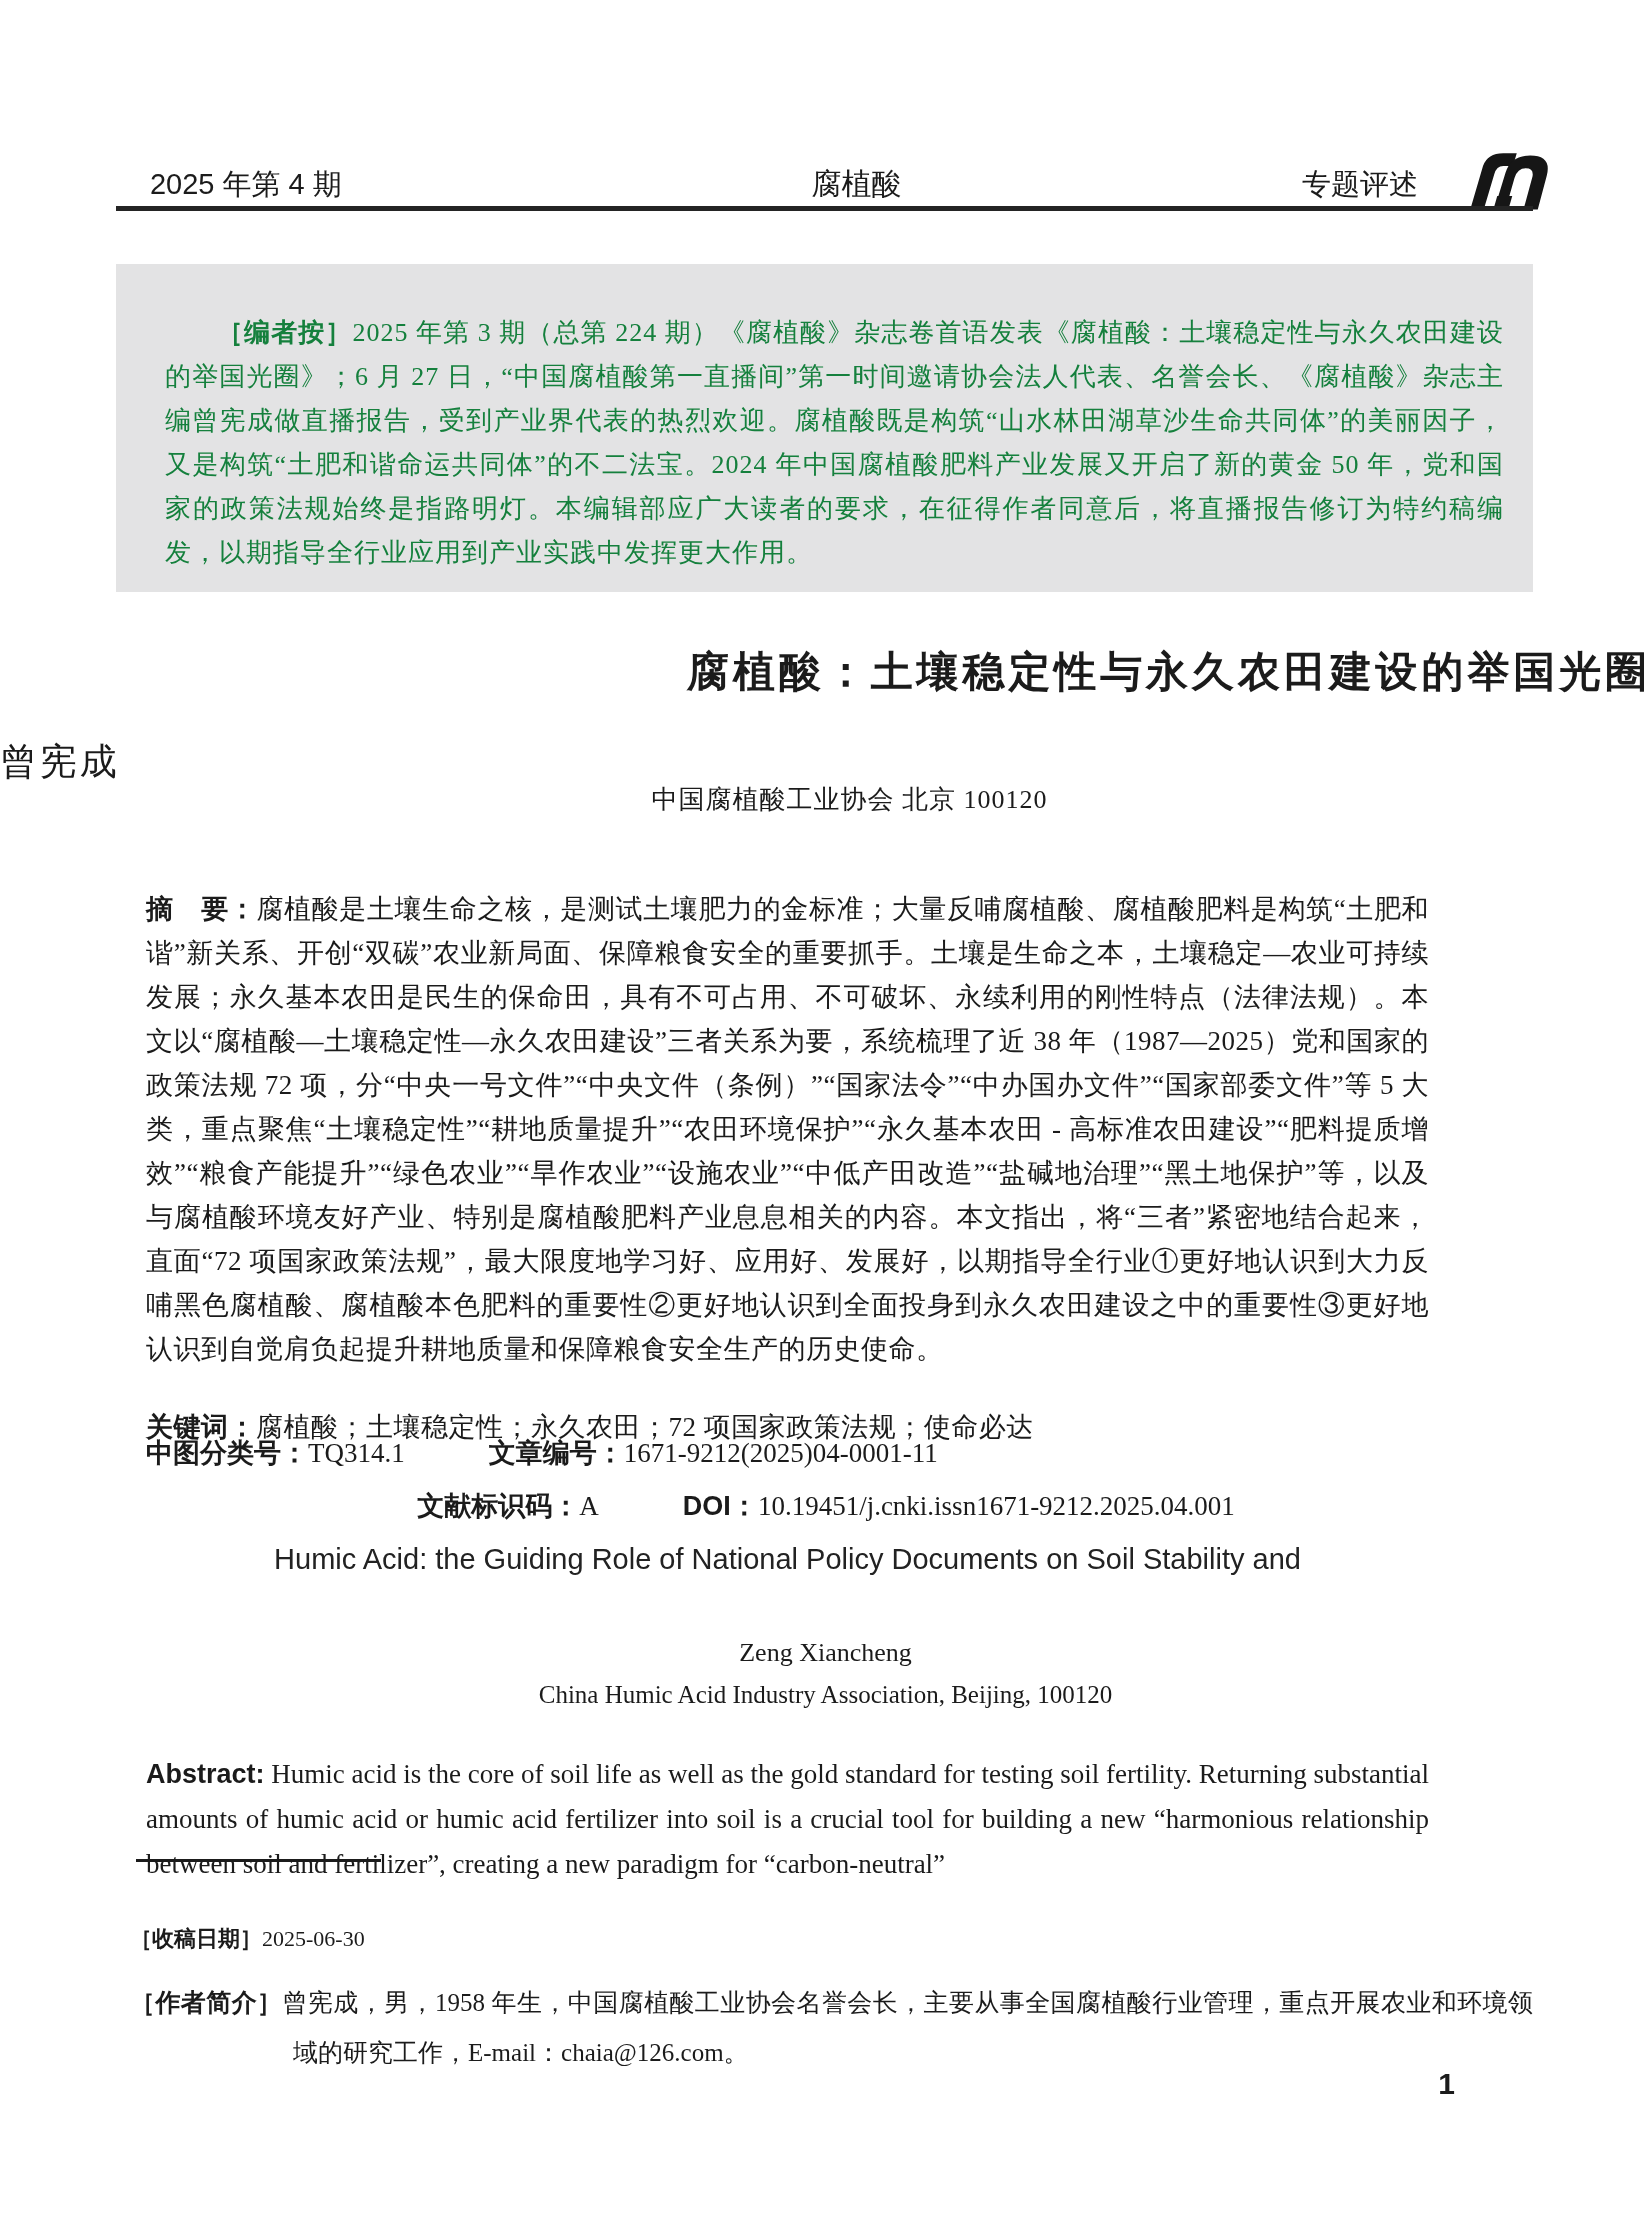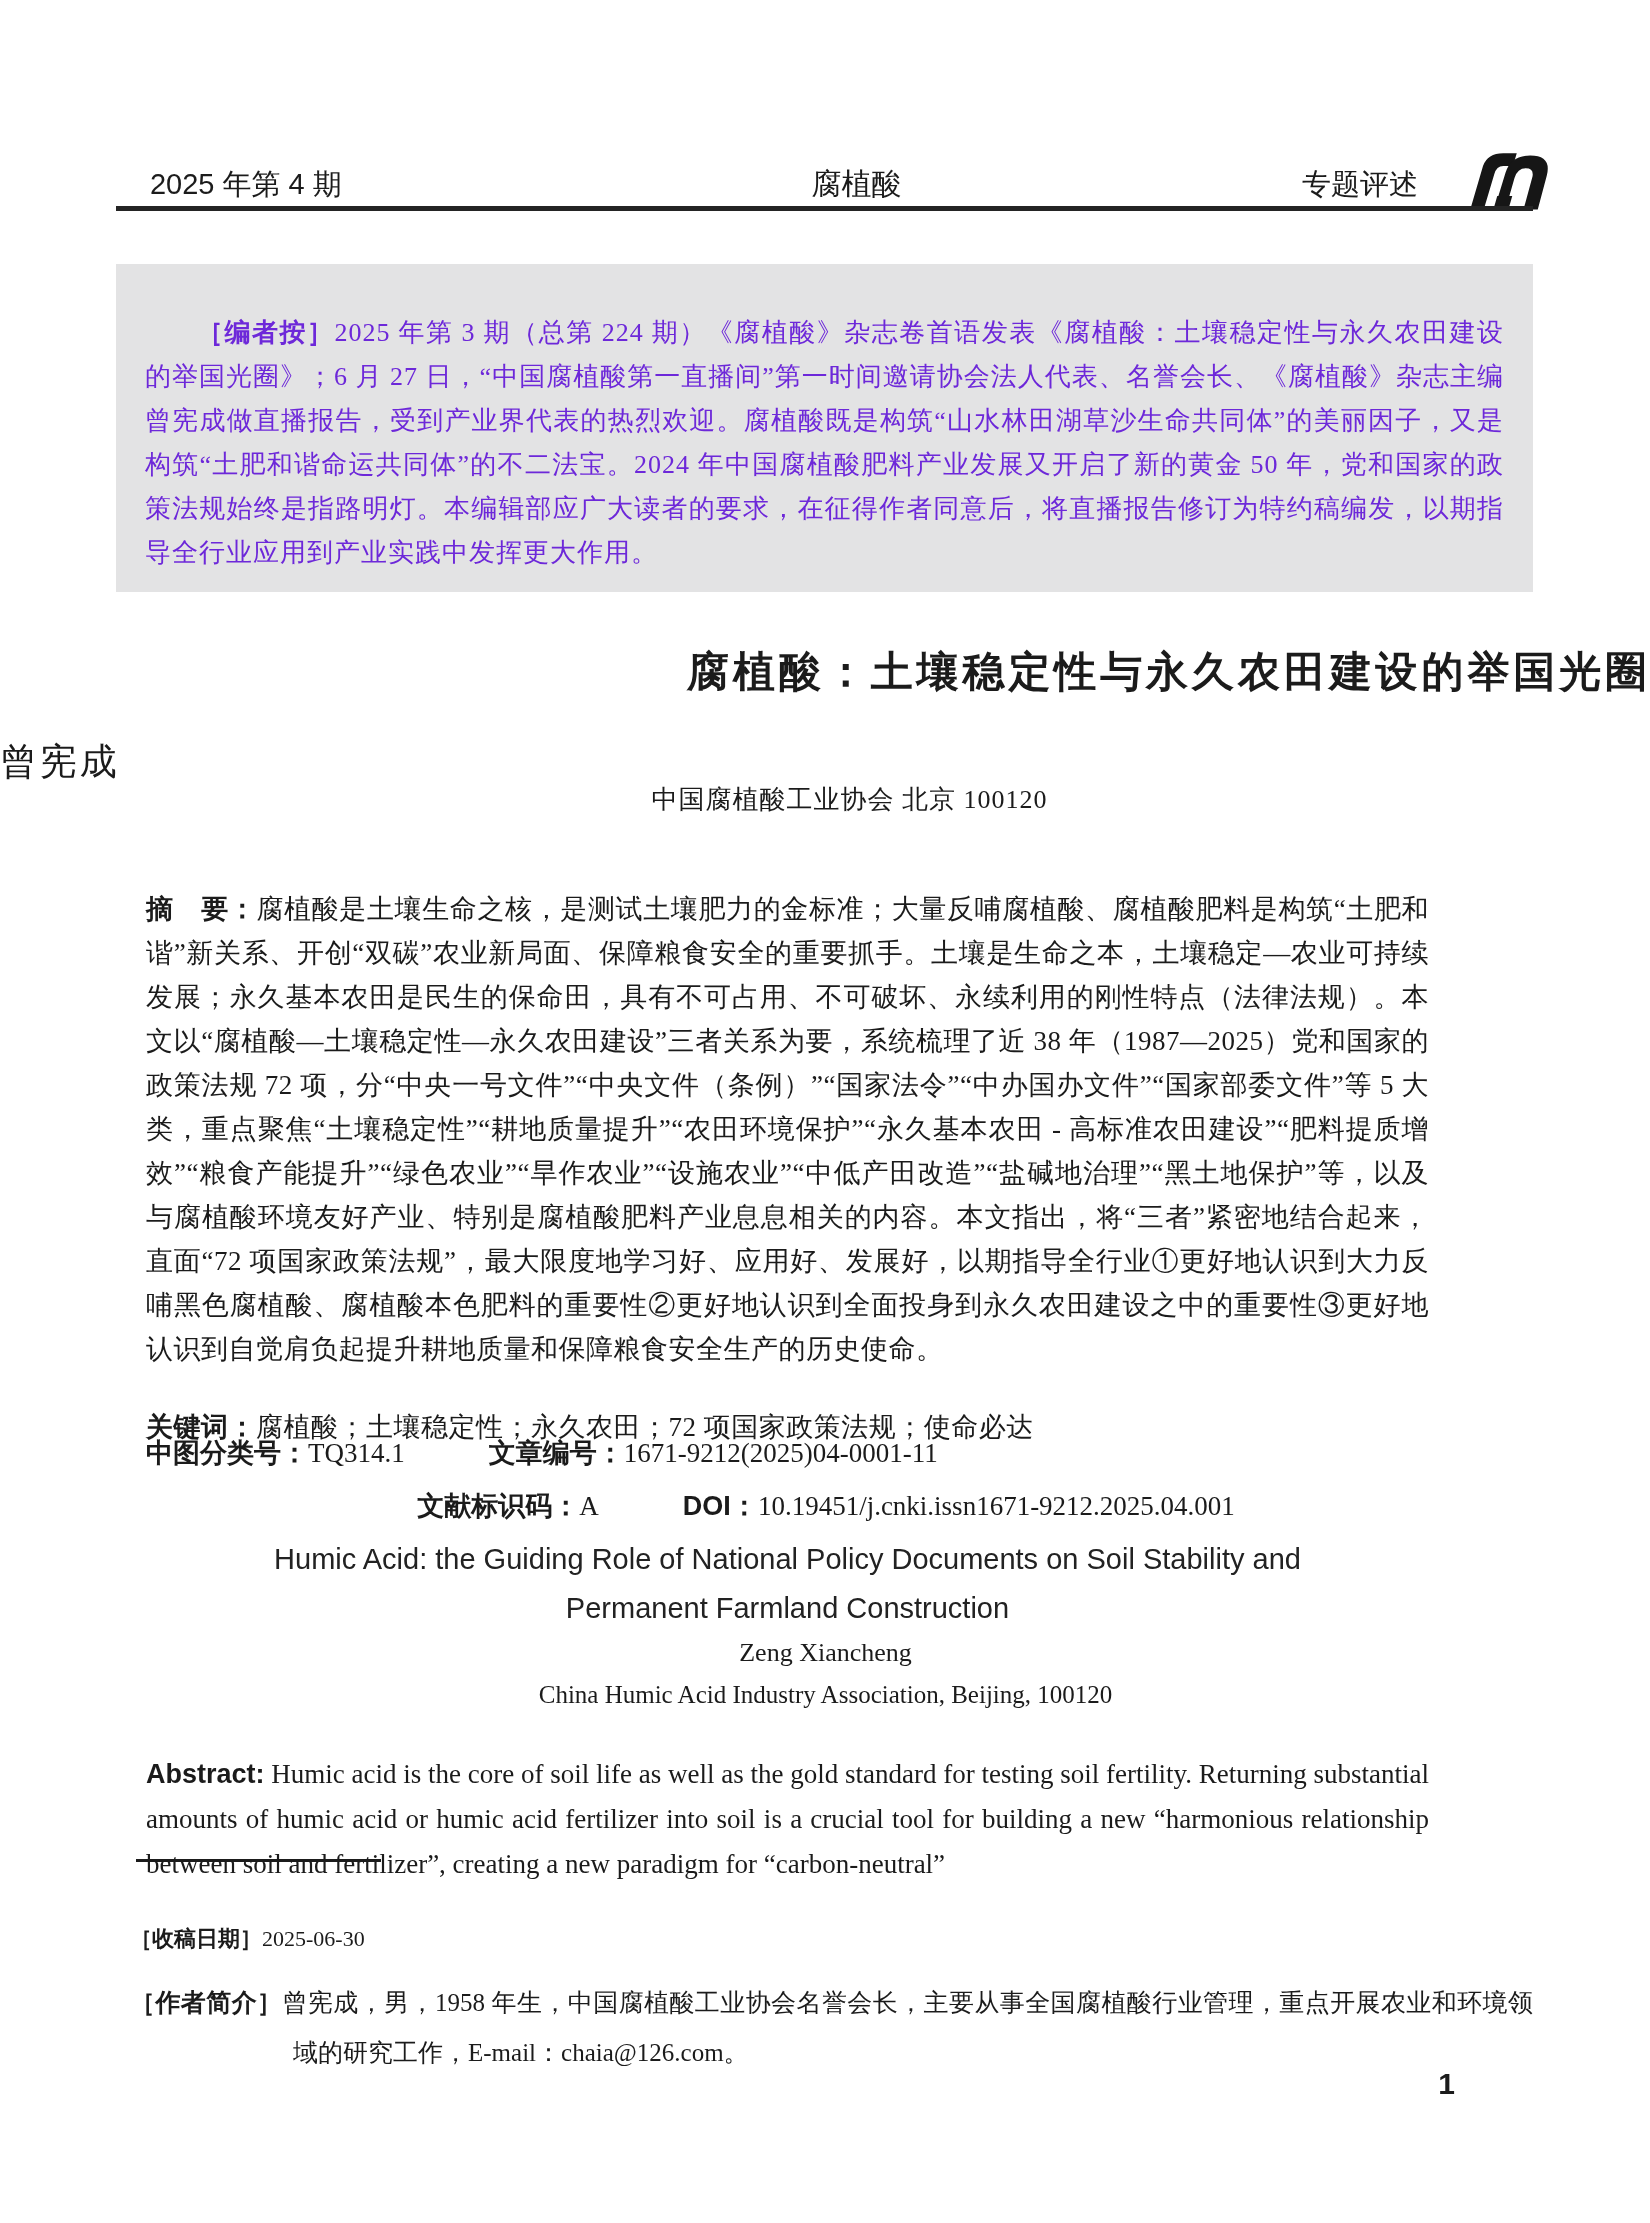--- a/index.html
+++ b/index.html
@@ -18,21 +18,21 @@
   .header-logo{position:absolute;right:0;bottom:0;width:101px;height:60px;}
   .header-rule{position:absolute;top:206px;left:116px;width:1417px;height:4.9px;background:#242424;}
 
   
   .editor-box{
     position:absolute;top:264px;left:116px;width:1417px;height:328px;
     background:#e3e3e4;box-sizing:border-box;padding:21.3px 29px 0 29px;
   }
   .editor-par{
     font-size:26px;line-height:44px;text-align:justify;text-indent:2em;
-    letter-spacing:1px;color:#6d28d9;
+    letter-spacing:1px;color:#15803d;margin-left:20px;
   }
   .editor-par b{font-weight:700;}
 
   
   .cn-title{
     position:absolute;top:644px;left:0;width:100%;text-align:right;
     font-family:"Liberation Sans", sans-serif;font-weight:700;font-size:42px;letter-spacing:3.9px;
   }
   .cn-author{position:absolute;top:737px;left:0;width:100%;text-align:left;font-size:37px;letter-spacing:2.9px;}
   .cn-affil{position:absolute;top:782px;left:0;width:100%;text-align:center;font-size:26px;letter-spacing:1px;margin-left:24px;}
@@ -104,21 +104,20 @@
   <span class="meta-cell-left"><b class="inline-label">中图分类号：</b><span>TQ314.1</span></span>
   <span><b class="inline-label">文章编号：</b><span>1671-9212(2025)04-0001-11</span></span>
 </div>
 <div class="meta-row-2">
   <span class="meta-cell-left"><b class="inline-label">文献标识码：</b><span>A</span></span>
   <span><b class="inline-label">DOI：</b><span>10.19451/j.cnki.issn1671-9212.2025.04.001</span></span>
 </div>
 
 <div class="en-title">
   <div>Humic Acid: the Guiding Role of National Policy Documents on Soil Stability and</div>
-  <div>Permanent Farmland Construction</div>
 </div>
 <div class="en-author">Zeng Xiancheng</div>
 <div class="en-affil">China Humic Acid Industry Association, Beijing, 100120</div>
 <p class="en-abstract"><b class="inline-label">Abstract:</b><span> Humic acid is the core of soil life as well as the gold standard for testing soil fertility. Returning substantial amounts of humic acid or humic acid fertilizer into soil is a crucial tool for building a new “harmonious relationship between soil and fertilizer”, creating a new paradigm for “carbon-neutral”</span></p>
 
 <div class="fn-divider"></div>
 <p class="fn-received"><b class="inline-label">［收稿日期］</b><span>2025-06-30</span></p>
 <p class="fn-bio"><b class="inline-label">［作者简介］</b><span>曾宪成，男，1958 年生，中国腐植酸工业协会名誉会长，主要从事全国腐植酸行业管理，重点开展农业和环境领域的研究工作，E-mail：chaia@126.com。</span></p>
 
 <div class="page-num">1</div>

